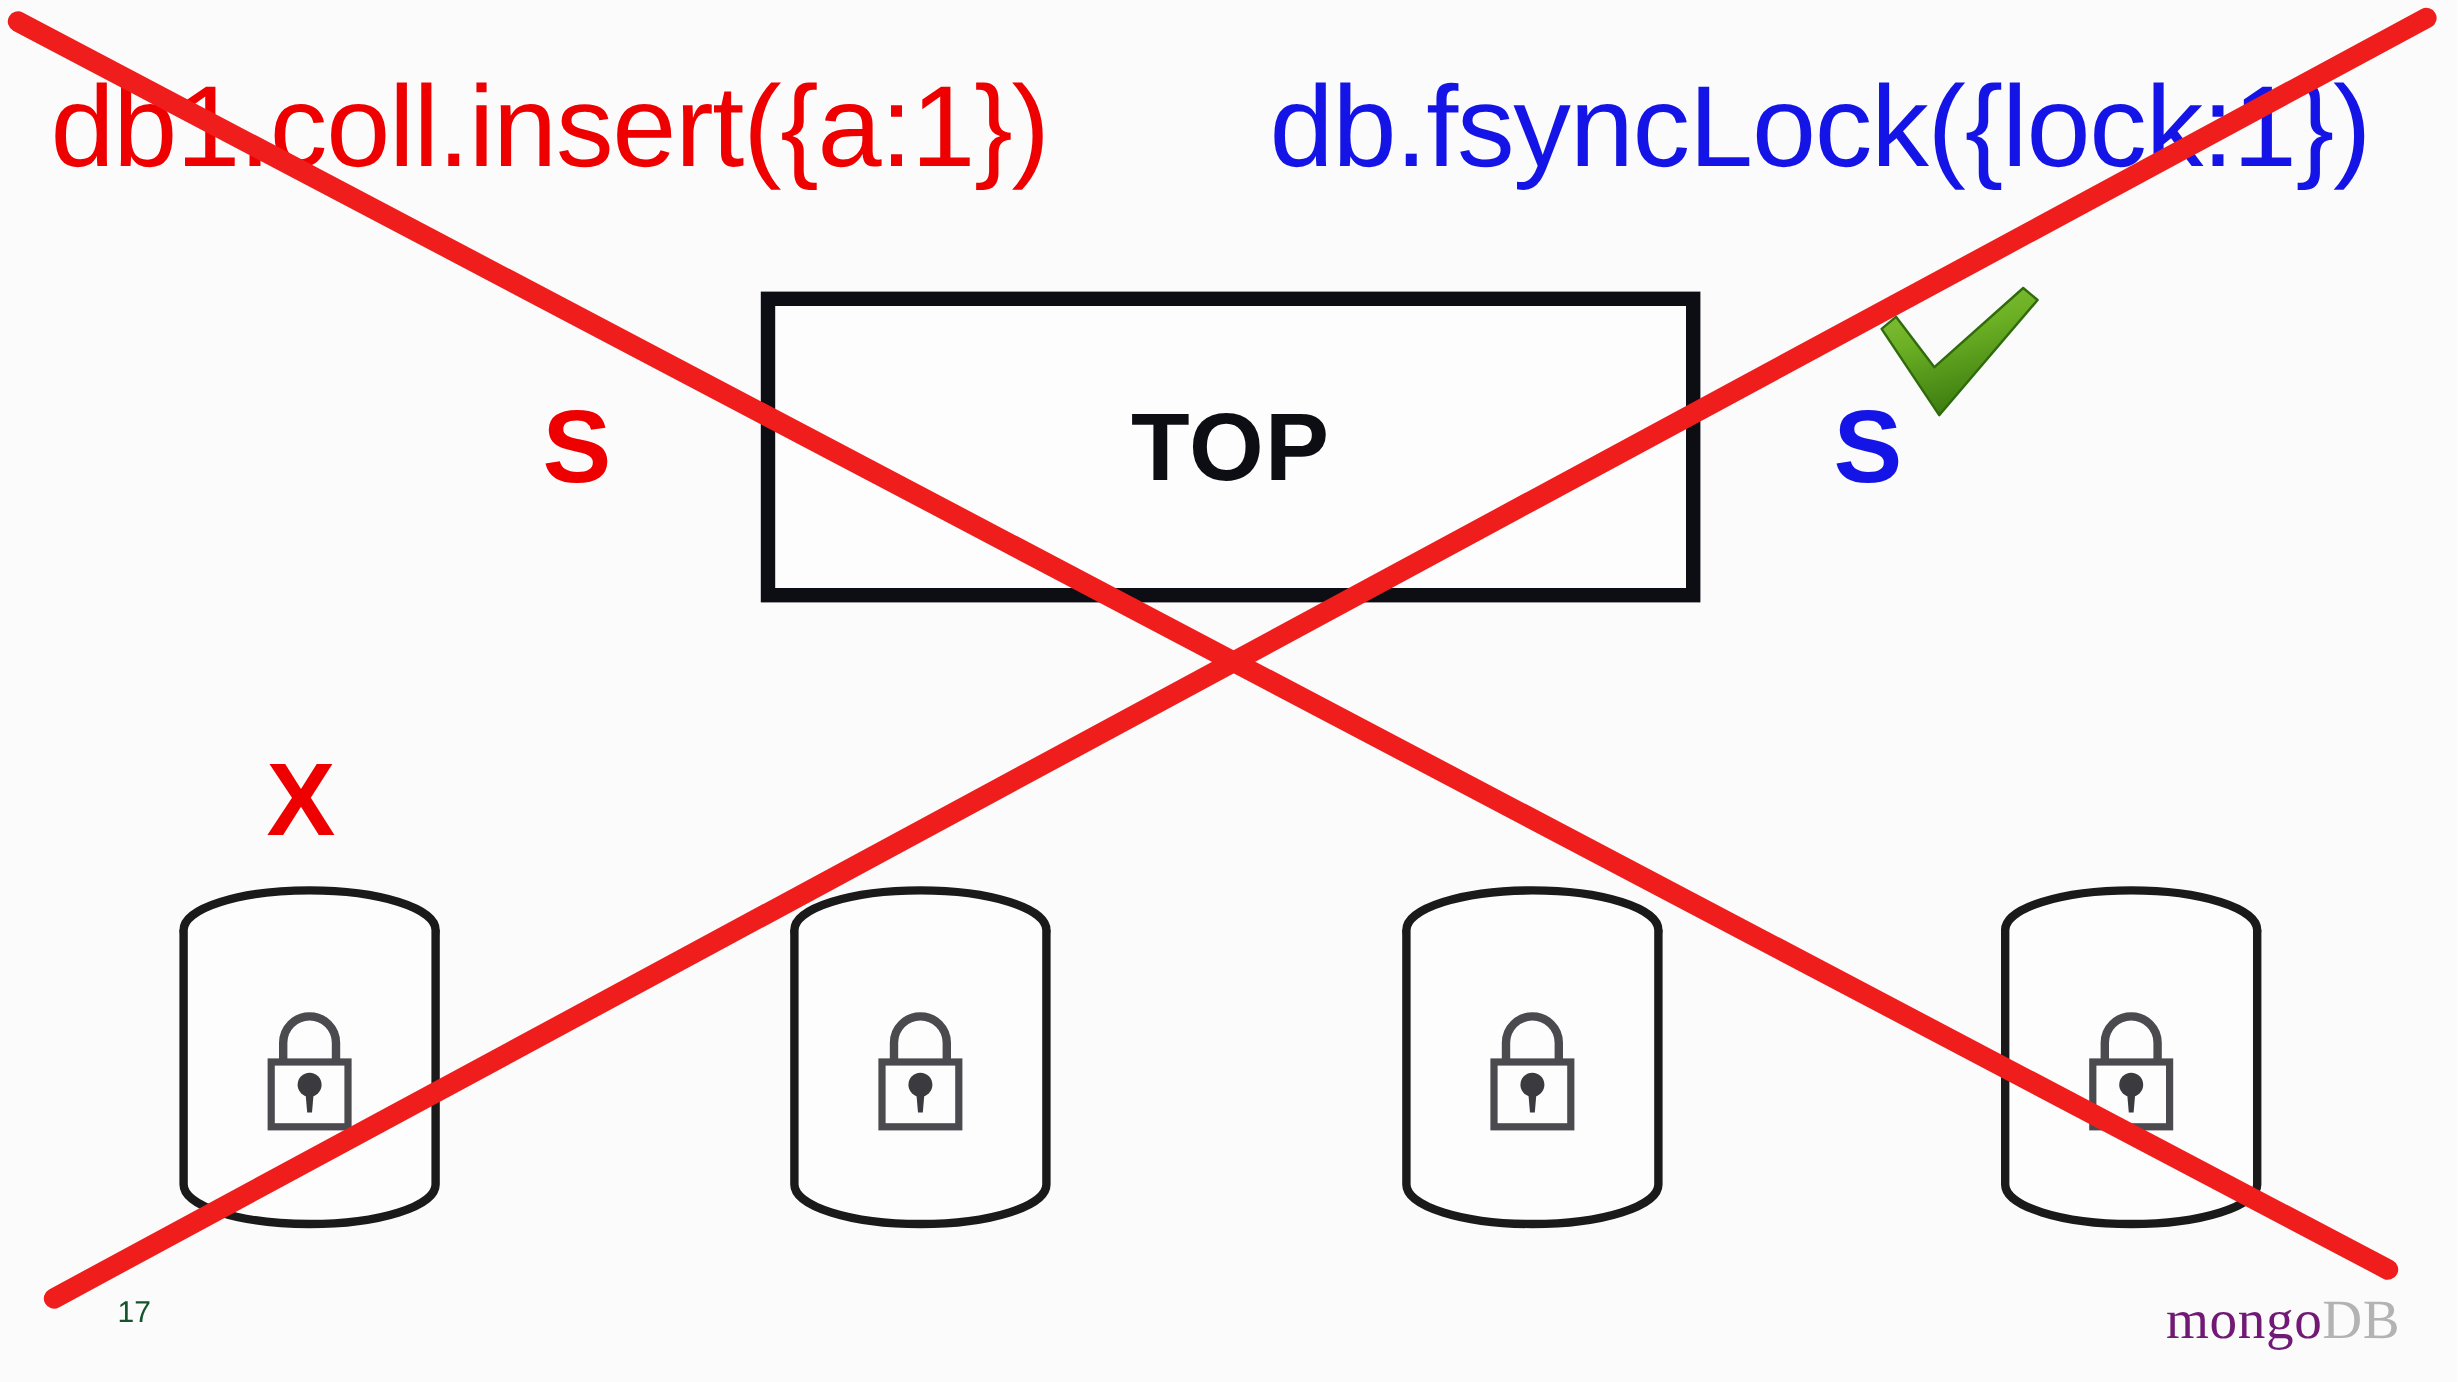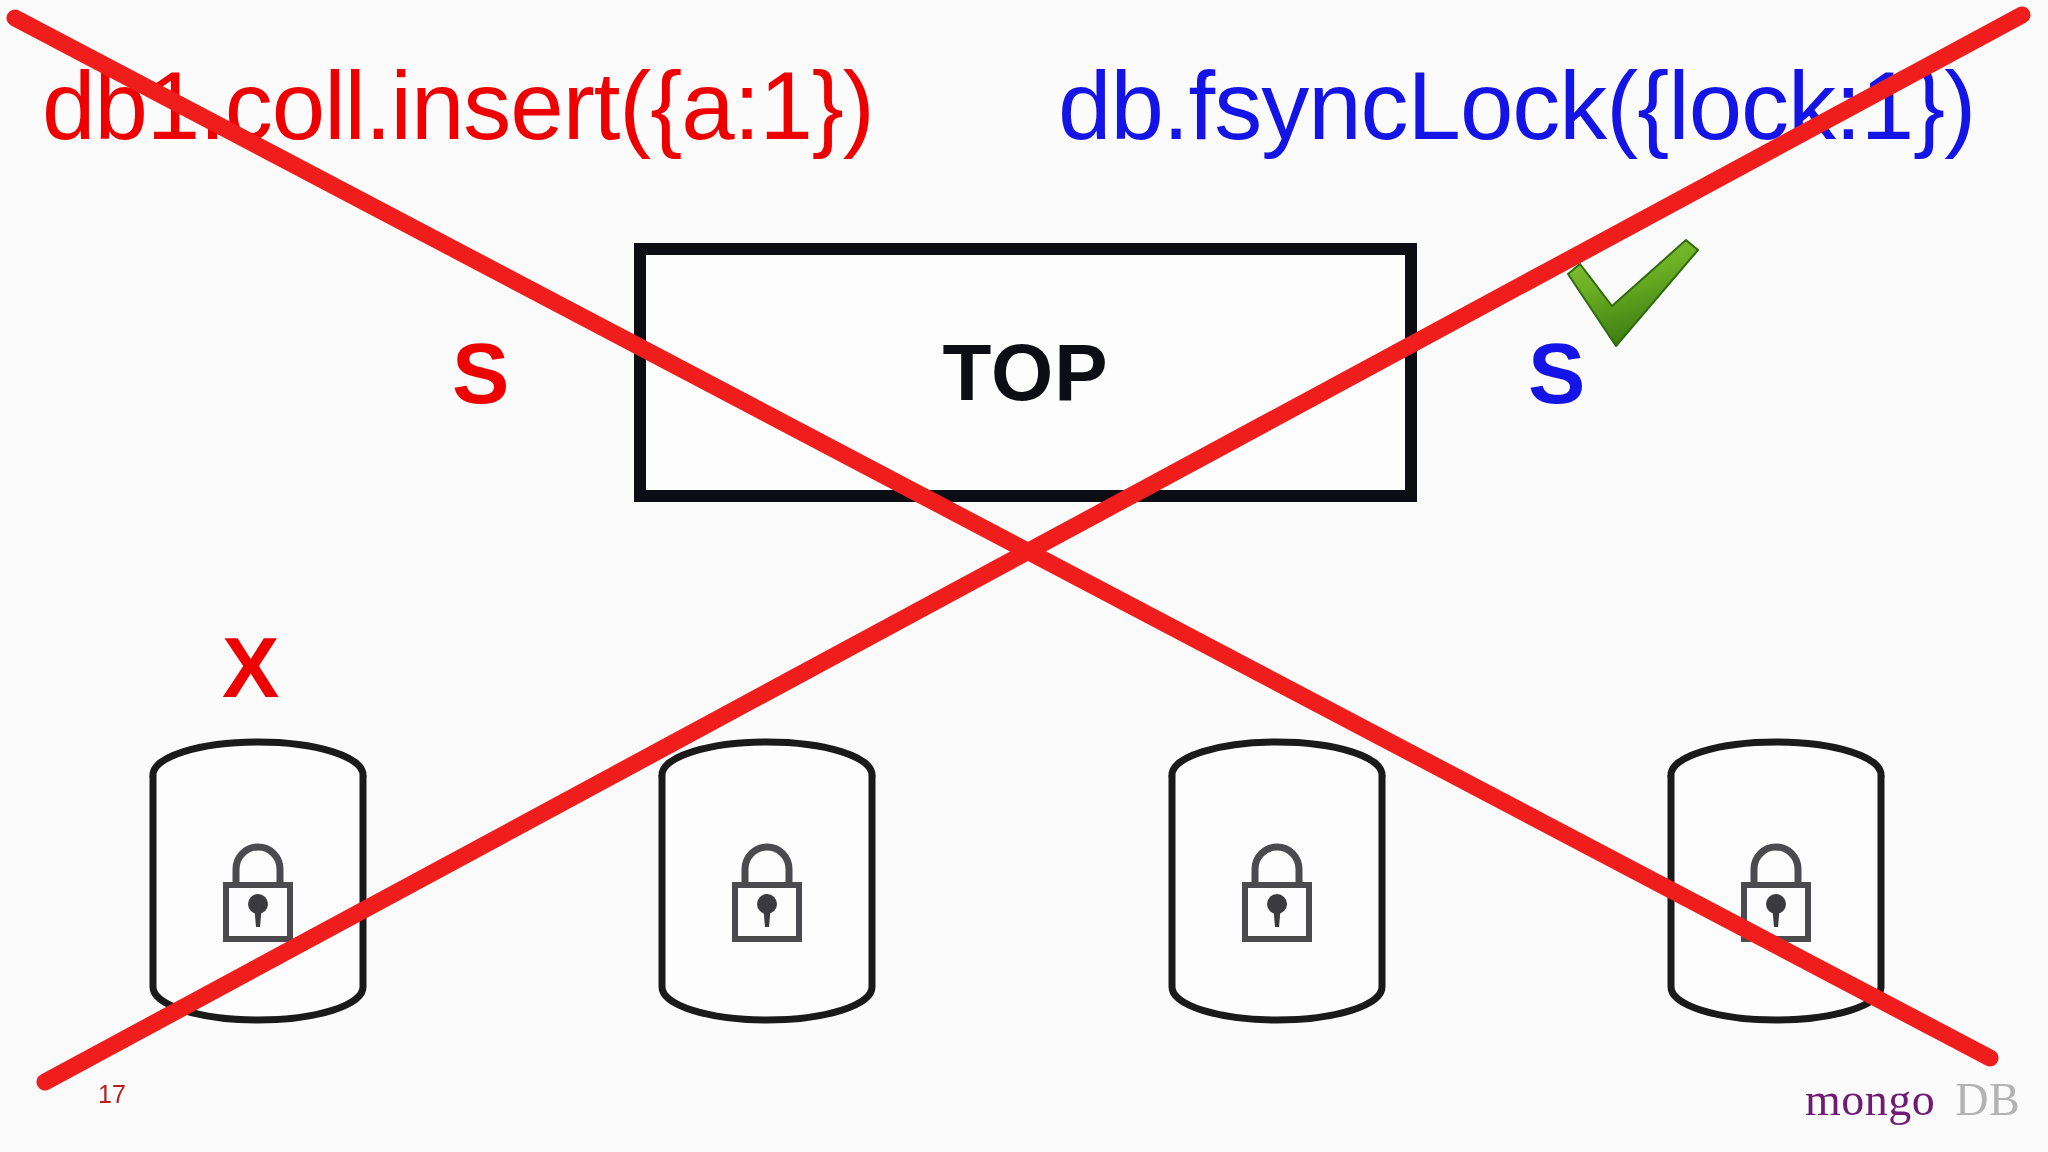--- a/index.html
+++ b/index.html
@@ -91,33 +91,33 @@
     height: 1152px;
     pointer-events: none;
   }
 
   
   #slide-number {
     position: absolute;
     left: 98px;
     top: 1080px;
     font-size: 25px;
-    color: #b91c1c;
+    color: #14532d;
   }
   #mongodb-logo {
     position: absolute;
     left: 1805px;
     top: 1073px;
     font-family: "Liberation Serif", serif;
     font-size: 46px;
     letter-spacing: 0.5px;
     white-space: nowrap;
   }
   #mongodb-logo .mark-dark { color: #701a75; }
-  #mongodb-logo .mark-gray { color: #b3b3b3; margin-left: 20px; }
+  #mongodb-logo .mark-gray { color: #b3b3b3; }
 </style>
 </head>
 <body>
 
 <div id="slide">
 
   <div class="cmd" id="cmd-write">db1.coll.insert({a:1})</div>
 
   <div class="cmd" id="cmd-fsync">db.fsyncLock({lock:1})</div>
 

